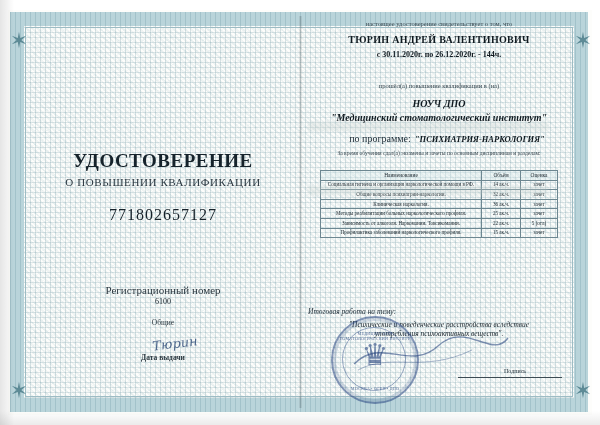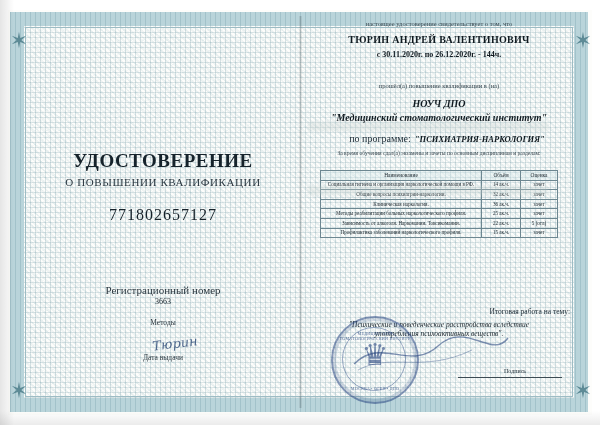--- a/index.html
+++ b/index.html
@@ -204,20 +204,21 @@
     font-size: 8.5px;
     color: #16222a;
   }
   .date-label {
     position: absolute;
     left: 0;
     top: 313px;
     width: 258px;
     font-size: 7.5px;
     color: #2c3840;
+    font-weight: bold;
   }
   .date-value {
     position: absolute;
     left: 0;
     top: 326px;
     width: 258px;
     font-size: 8px;
     color: #16222a;
   }
 
@@ -300,23 +301,24 @@
     white-space: nowrap;
   }
   .col-vol { width: 34px; }
   .col-mark { width: 32px; }
 
   .final-title {
     position: absolute;
     left: 0;
     top: 287px;
     width: 262px;
-    text-align: right;
+    text-align: left;
     font-size: 7.5px;
     color: #22303a;
+    font-style: italic;
   }
   .final-topic {
     position: absolute;
     left: 10px;
     top: 300px;
     width: 242px;
     text-align: center;
     font-size: 7.4px;
     font-style: italic;
     color: #16222a;
@@ -443,22 +445,22 @@
   <div class="corner tr">✶</div>
   <div class="corner br">✶</div>
 
   <div class="fold"></div>
 
   <div class="left-panel">
     <div class="udost-title">УДОСТОВЕРЕНИЕ</div>
     <div class="udost-sub">О ПОВЫШЕНИИ КВАЛИФИКАЦИИ</div>
     <div class="udost-number">771802657127</div>
     <div class="reg-label">Регистрационный номер</div>
-    <div class="reg-value">3663</div>
-    <div class="city-label">Методы</div>
+    <div class="reg-value">6100</div>
+    <div class="city-label">Общие</div>
     <div class="date-label">Дата выдачи</div>
   </div>
 
   <div class="right-panel">
     <div class="r-line r-small" style="top:0px;">настоящее удостоверение свидетельствует о том, что</div>
     <div class="r-line r-name" style="top:14px;">ТЮРИН АНДРЕЙ ВАЛЕНТИНОВИЧ</div>
     <div class="r-line r-dates" style="top:30px;">с 30.11.2020г. по 26.12.2020г. - 144ч.</div>
 
     <div class="r-line r-small" style="top:62px;">прошёл(а) повышение квалификации в (на)</div>
     <div class="r-line r-org" style="top:78px;">НОУЧ ДПО</div>

